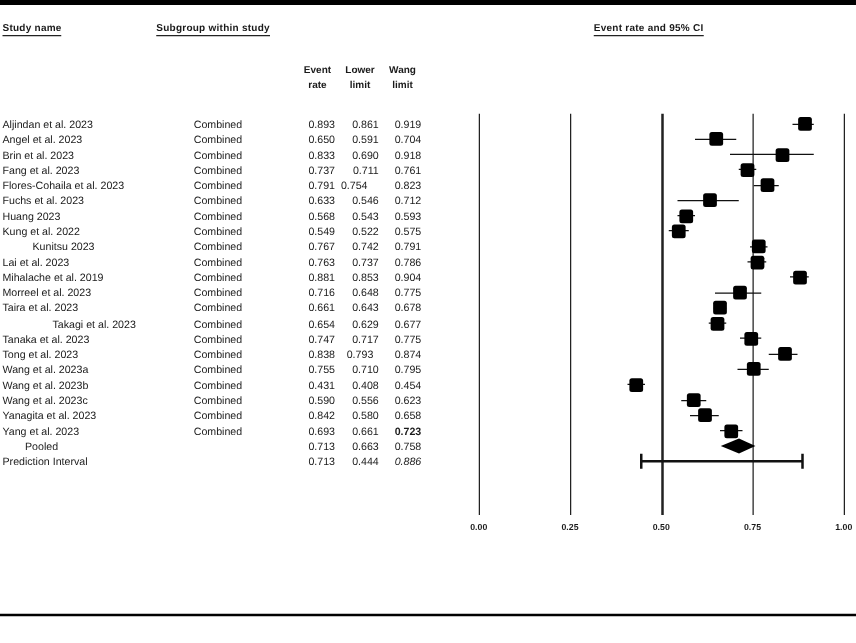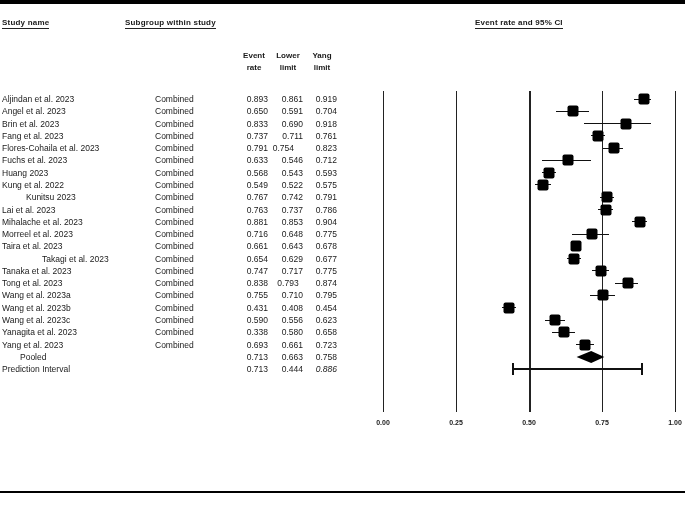--- a/index.html
+++ b/index.html
@@ -32,21 +32,21 @@
 
 <div class="colhdr" style="left:238px; top:50px; width:32px;">
   <div>Event</div>
   <div>rate</div>
 </div>
 <div class="colhdr" style="left:271px; top:50px; width:34px;">
   <div>Lower</div>
   <div>limit</div>
 </div>
 <div class="colhdr" style="left:305px; top:50px; width:34px;">
-  <div>Yang</div>
+  <div>Wang</div>
   <div>limit</div>
 </div>
 
 <div id="rows">
     <div class="row" style="top: 93px; width: 345px;">
       <span class="cell " style="left: 2px;">Aljindan et al. 2023</span>
       <span class="cell " style="left: 155px;">Combined</span>
       <span class="cell num" style="left: 238px;">0.893</span>
       <span class="cell num" style="left: 273px;">0.861</span>
       <span class="cell num" style="left: 307px;">0.919</span>
@@ -108,21 +108,21 @@
       <span class="cell num" style="left: 307px;">0.791</span>
     </div>
     <div class="row" style="top: 203.52px; width: 345px;">
       <span class="cell " style="left: 2px;">Lai et al. 2023</span>
       <span class="cell " style="left: 155px;">Combined</span>
       <span class="cell num" style="left: 238px;">0.763</span>
       <span class="cell num" style="left: 273px;">0.737</span>
       <span class="cell num" style="left: 307px;">0.786</span>
     </div>
     <div class="row" style="top: 215.8px; width: 345px;">
-      <span class="cell " style="left: 2px;">Mihalache et al. 2023</span>
+      <span class="cell " style="left: 2px;">Mihalache et al. 2019</span>
       <span class="cell " style="left: 155px;">Combined</span>
       <span class="cell num" style="left: 238px;">0.881</span>
       <span class="cell num" style="left: 273px;">0.853</span>
       <span class="cell num" style="left: 307px;">0.904</span>
     </div>
     <div class="row" style="top: 228.08px; width: 345px;">
       <span class="cell " style="left: 2px;">Morreel et al. 2023</span>
       <span class="cell " style="left: 155px;">Combined</span>
       <span class="cell num" style="left: 238px;">0.716</span>
       <span class="cell num" style="left: 273px;">0.648</span>
@@ -173,30 +173,30 @@
     <div class="row" style="top: 314.04px; width: 345px;">
       <span class="cell " style="left: 2px;">Wang et al. 2023c</span>
       <span class="cell " style="left: 155px;">Combined</span>
       <span class="cell num" style="left: 238px;">0.590</span>
       <span class="cell num" style="left: 273px;">0.556</span>
       <span class="cell num" style="left: 307px;">0.623</span>
     </div>
     <div class="row" style="top: 326.32px; width: 345px;">
       <span class="cell " style="left: 2px;">Yanagita et al. 2023</span>
       <span class="cell " style="left: 155px;">Combined</span>
-      <span class="cell num" style="left: 238px;">0.338</span>
+      <span class="cell num" style="left: 238px;">0.842</span>
       <span class="cell num" style="left: 273px;">0.580</span>
       <span class="cell num" style="left: 307px;">0.658</span>
     </div>
     <div class="row" style="top: 338.6px; width: 345px;">
       <span class="cell " style="left: 2px;">Yang et al. 2023</span>
       <span class="cell " style="left: 155px;">Combined</span>
       <span class="cell num" style="left: 238px;">0.693</span>
       <span class="cell num" style="left: 273px;">0.661</span>
-      <span class="cell num" style="left: 307px;">0.723</span>
+      <span class="cell num" style="left: 307px; font-weight: bold;">0.723</span>
     </div>
     <div class="row" style="top: 350.88px; width: 345px;">
       <span class="cell " style="left: 2px; padding-left: 18px;">Pooled</span>
       <span class="cell " style="left: 155px;"></span>
       <span class="cell num" style="left: 238px;">0.713</span>
       <span class="cell num" style="left: 273px;">0.663</span>
       <span class="cell num" style="left: 307px;">0.758</span>
     </div>
     <div class="row" style="top: 363.16px; width: 345px;">
       <span class="cell " style="left: 2px;">Prediction Interval</span>

